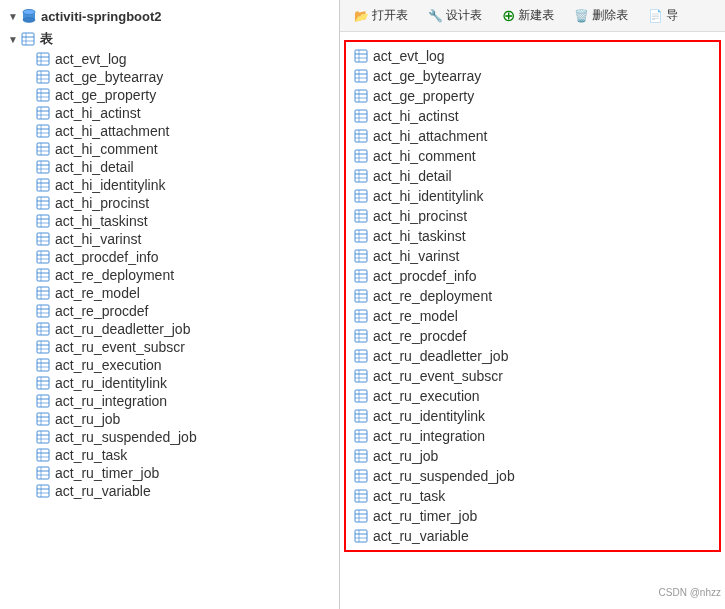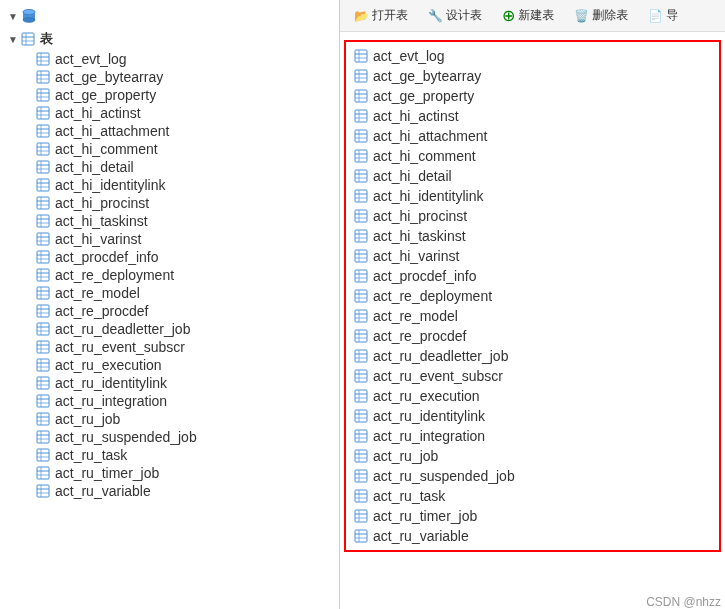--- a/index.html
+++ b/index.html
@@ -126,43 +126,44 @@
     
     .tbl-svg {
       width: 14px;
       height: 14px;
       margin-right: 5px;
       flex-shrink: 0;
     }
     
     .watermark {
       position: absolute;
-      bottom: 0;
+      bottom: 11px;
       right: 4px;
-      font-size: 12px;
+      font-size: 10px;
       color: #999;
       margin-top: 38px;
     }
   </style>
 </head>
 <body>
 
 <div class="main-container">
 
   <div class="sidebar">
 
     <div class="sidebar-header">
       <span class="arrow">▼</span>
 
       <svg class="db-icon" viewBox="0 0 16 16">
         <ellipse cx="8" cy="4" rx="6" ry="2.5" fill="#4a90d9" stroke="#2970b0" stroke-width="0.5"></ellipse>
         <rect x="2" y="4" width="12" height="8" fill="#4a90d9" stroke="none"></rect>
         <ellipse cx="8" cy="12" rx="6" ry="2.5" fill="#3a80c9" stroke="#2970b0" stroke-width="0.5"></ellipse>
         <ellipse cx="8" cy="4" rx="6" ry="2.5" fill="#6ab0ff" stroke="#2970b0" stroke-width="0.5"></ellipse>
       </svg>
+      <span class="db-name">activiti-springboot2</span>
     </div>
 
     <div class="tree-section">
       <span class="arrow">▼</span>
       <svg class="tbl-svg" viewBox="0 0 14 14">
         <rect x="1" y="1" width="12" height="12" rx="1" fill="#fff" stroke="#4a90d9" stroke-width="1"></rect>
         <line x1="1" y1="5" x2="13" y2="5" stroke="#4a90d9" stroke-width="1"></line>
         <line x1="1" y1="9" x2="13" y2="9" stroke="#4a90d9" stroke-width="0.7"></line>
         <line x1="5" y1="1" x2="5" y2="13" stroke="#4a90d9" stroke-width="0.7"></line>
       </svg>

